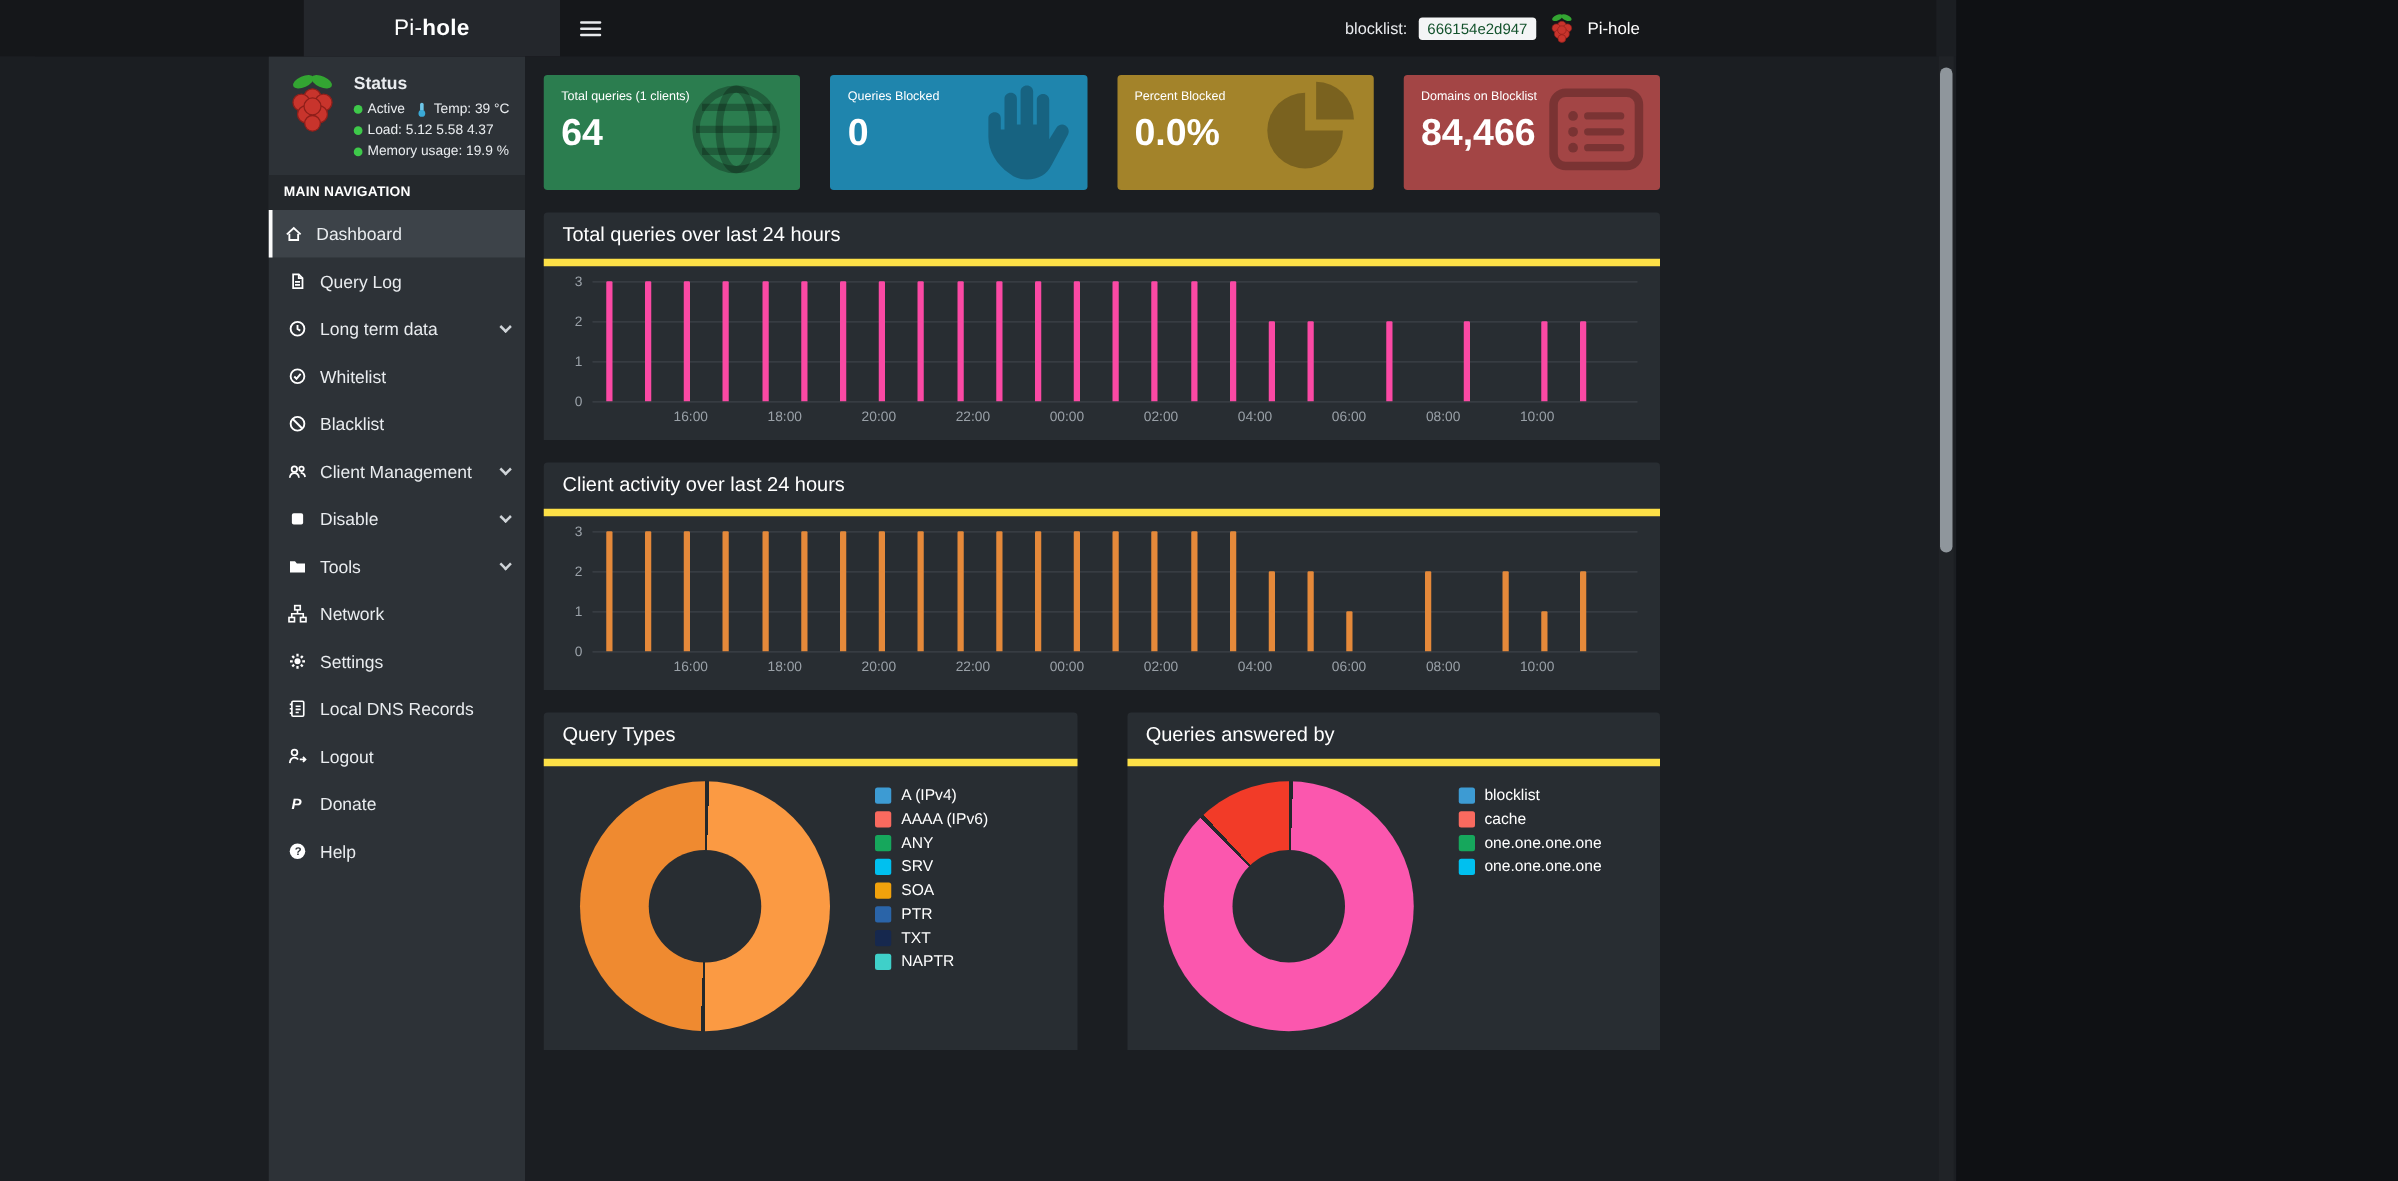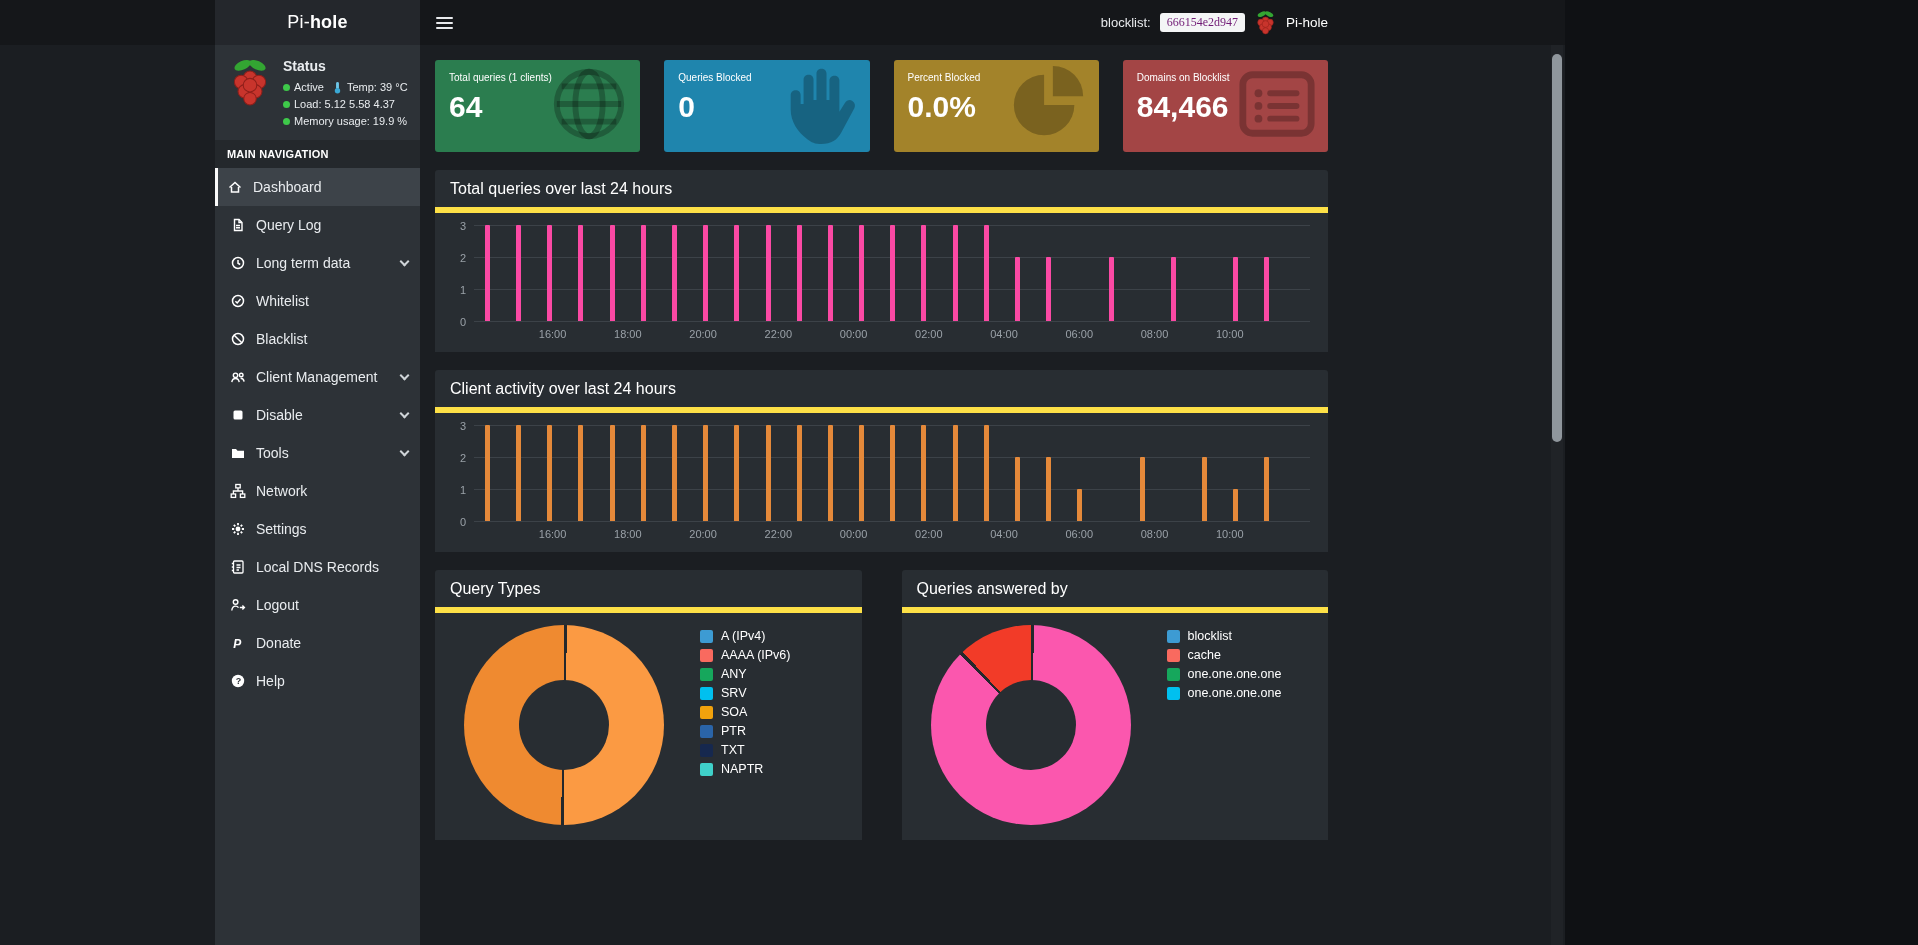--- a/index.html
+++ b/index.html
@@ -5,30 +5,30 @@
   * { box-sizing: border-box; margin: 0; padding: 0; }
   html,body { width:1918px; height:945px; overflow:hidden; }
   body {
     background:#0f1114;
     font-family:"Liberation Sans","DejaVu Sans",sans-serif;
     position:relative;
   }
   .window { position:absolute; left:0; top:0; width:1565px; height:945px; background:#1b1e22; overflow:hidden; }
 
   
-  .navbar { position:absolute; top:0; left:0; right:0; height:45px; background:#15171a; display:flex; align-items:stretch; z-index:5; }
+  .navbar { position:absolute; top:0; left:0; right:16px; height:45px; background:#15171a; display:flex; align-items:stretch; z-index:5;padding-left:28px; }
   .navbar-gutter { width:215px; flex:none; background:#15171a; }
   .brand { width:205px; flex:none; background:#24272c; color:#fff; display:flex; align-items:center; justify-content:center; font-size:18px; letter-spacing:.2px; }
   .brand b { font-weight:bold; }
   .navbar-main { flex:1; display:flex; align-items:center; padding-right:237px; }
   .hamburger { padding:0 16px; height:45px; display:flex; flex-direction:column; justify-content:center; gap:3px; cursor:pointer; }
   .hamburger span { display:block; width:17px; height:2px; background:#e8eaed; border-radius:1px; }
   .navbar-right { margin-left:auto; display:flex; align-items:center; gap:9px; }
   .hostname-label { color:#e8eaed; font-size:13px; }
-  .badge-code { background:#f4f5f6; color:#701a75; font-family:Liberation Serif, serif; font-size:12px; padding:2px 7px; border-radius:3px; }
+  .badge-code { background:#f4f5f6; color:#14532d; font-family:Liberation Sans, sans-serif; font-size:12px; padding:2px 7px; border-radius:3px; }
   .top-brand-text { color:#fff; font-size:13.5px; }
 
   .rasp-large { width:46px; height:50px; }
   .rasp-small { width:23px; height:25px; }
 
   
   .sidebar { position:absolute; left:215px; top:45px; width:205px; bottom:0; background:#2d3237; color:#e9ecef; z-index:4; }
   .status-box { display:flex; gap:10px; padding:12px 8px 12px 12px; align-items:flex-start; }
   .status-info { font-size:11px; line-height:1.35; }
   .status-title { font-size:14px; font-weight:bold; margin-bottom:4px; }

